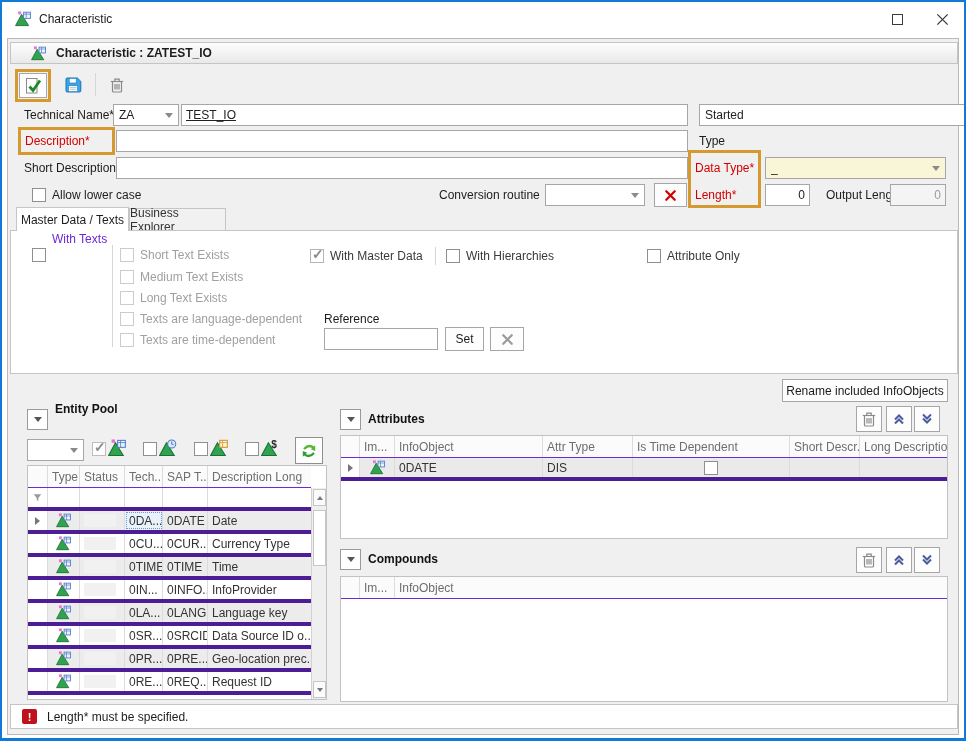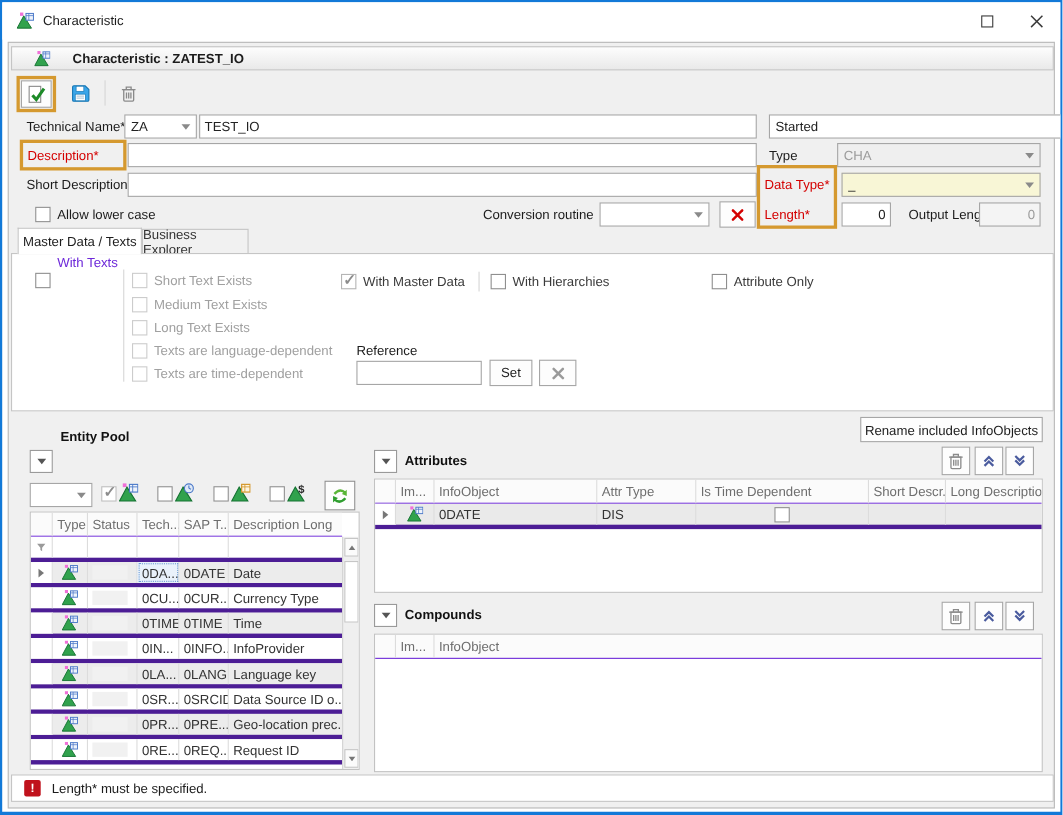--- a/index.html
+++ b/index.html
@@ -180,21 +180,21 @@
         </svg>
       </div>
   </div>
 
   <div class="main-bg"></div>
 
   <div class="hdrbar">
     <svg class="ic" style="margin-left:20px" width="15" height="15">
         <use href="#ic-char"></use>
       </svg>
-    <span style="margin-left:20px;font-size:12px;font-weight:bold;color:#1c1c1c">Characteristic : ZATEST_IO</span>
+    <span style="margin-left:10px;font-size:12px;font-weight:bold;color:#1c1c1c">Characteristic : ZATEST_IO</span>
   </div>
 
   <div class="hlbox" style="left:13px;top:67px;width:36px;height:33px"></div>
   <div class="btn" style="left:17px;top:71px;width:28px;height:25px">
     <svg class="ic" width="18" height="18">
         <use href="#ic-checkdoc"></use>
       </svg>
   </div>
   <div class="flat" style="left:58px;top:70px;width:26px;height:26px">
     <svg class="ic" width="18" height="18">
@@ -206,34 +206,30 @@
     <svg class="ic" width="18" height="18">
         <use href="#ic-trash"></use>
       </svg>
   </div>
 
   <span class="lbl" style="left:22px;top:102px">Technical Name*</span>
   <div class="combo" style="left:111px;top:102px;width:66px">
     <span class="cv">ZA</span>
       <span class="caret"></span>
   </div>
-  <input class="input" style="left: 179px; top: 102px; width: 507px;" value="TEST_IO">
+  <input class="input" style="left: 179px; top: 102px; width: 507px; text-decoration: underline;" value="TEST_IO">
   <div class="combo" style="left:697px;top:102px;width:285px">
     <span class="cv">Started</span>
       <span class="caret"></span>
   </div>
 
   <div class="hlbox" style="left:16px;top:125px;width:97px;height:28px"></div>
   <span class="lbl red" style="left:23px;top:128px">Description*</span>
   <input class="input" style="left: 114px; top: 128px; width: 572px;" value="">
   <span class="lbl" style="left:697px;top:128px">Type</span>
-  <div class="combo dis" style="left:759px;top:128px;width:185px">
-    <span class="cv">CHA</span>
-      <span class="caret"></span>
-  </div>
 
   <span class="lbl" style="left:22px;top:155px">Short Description</span>
   <input class="input" style="left: 114px; top: 155px; width: 572px;" value="">
 
   <div class="hlbox" style="left:686px;top:148px;width:73px;height:58px"></div>
   <span class="lbl red" style="left:693px;top:155px">Data Type*</span>
   <div class="combo yellow" style="left:763px;top:155px;width:181px">
     <span class="cv">_</span>
       <span class="caret"></span>
   </div>
@@ -299,21 +295,21 @@
     </div>
   </div>
 
   <div class="btn" style="left:780px;top:377px;width:166px;height:23px">
     <span>Rename included InfoObjects</span>
   </div>
 
   <div class="colbtn" style="left:25px;top:407px">
       <span class="caret dk"></span>
     </div>
-  <span class="ptitle" style="left:53px;top:388px">Entity Pool</span>
+  <span class="ptitle" style="left:53px;top:400px">Entity Pool</span>
 
   <div class="combo" style="left:25px;top:437px;width:57px">
     <span class="cv"></span>
       <span class="caret"></span>
   </div>
   <div class="cb checked" style="left:90px;top:440px;border-color:#bdbdbd"></div>
   <svg class="ic abs" style="left:106px;top:437px" width="18" height="18">
       <use href="#ic-char"></use>
     </svg>
   <div class="cb" style="left:141px;top:440px"></div>

